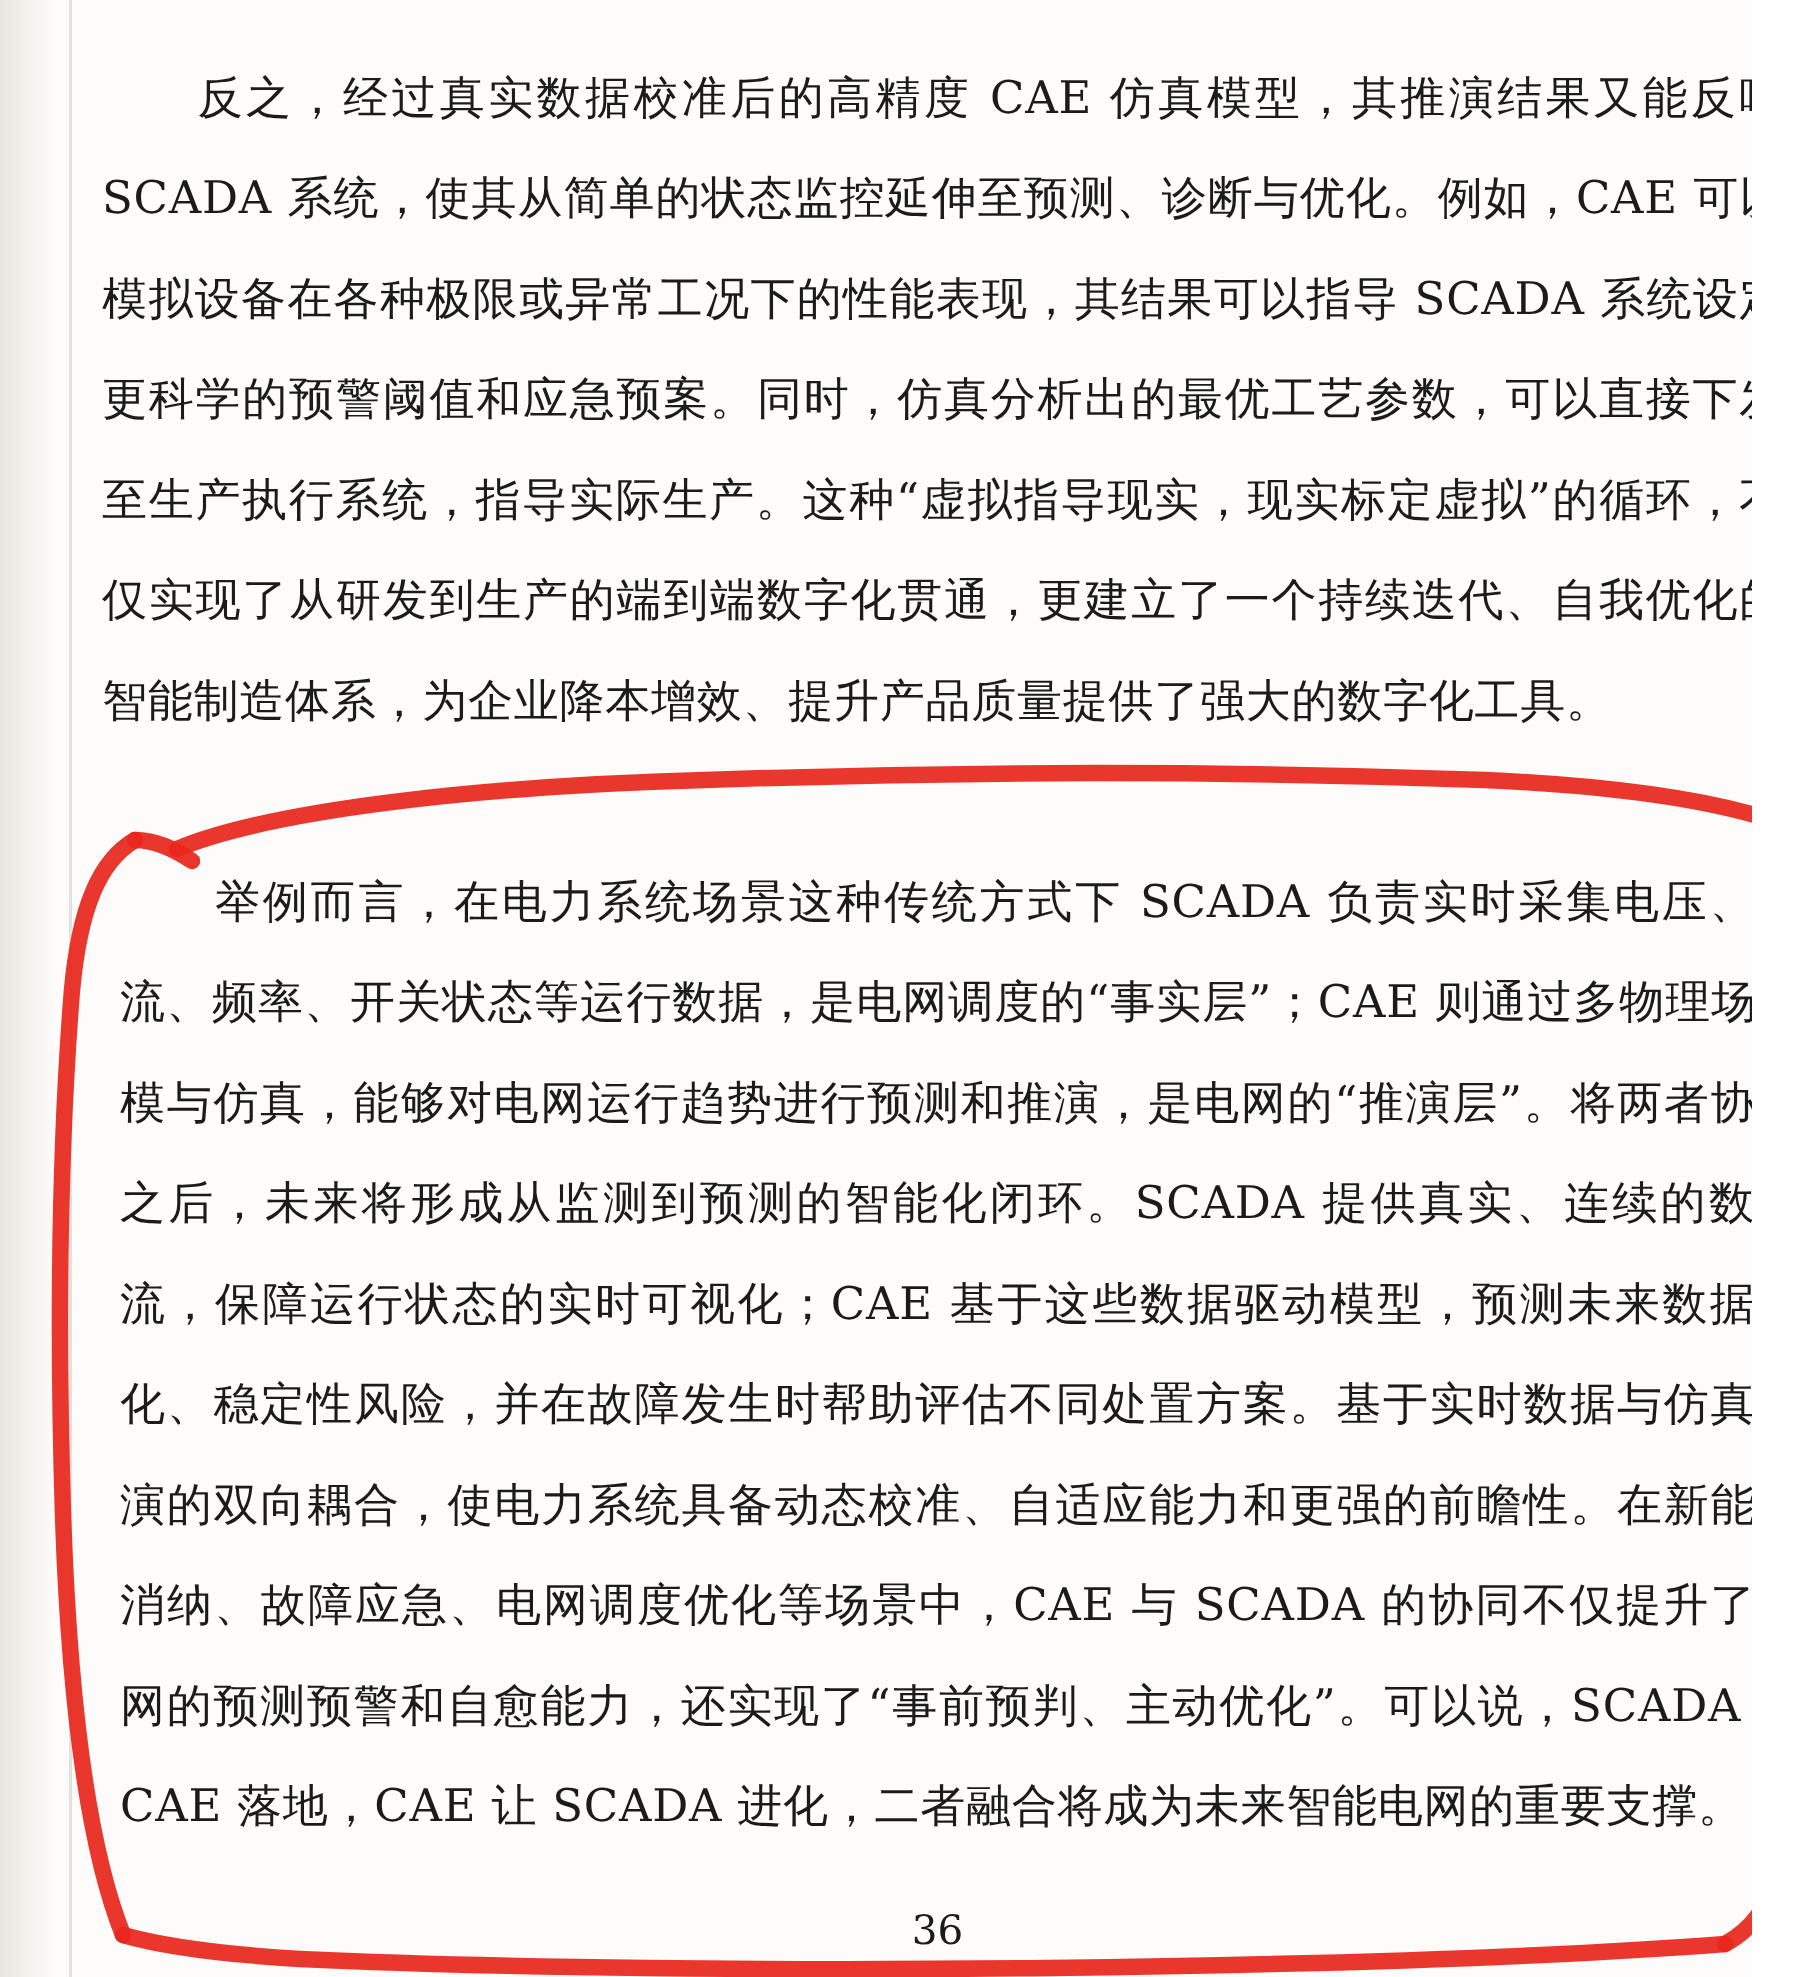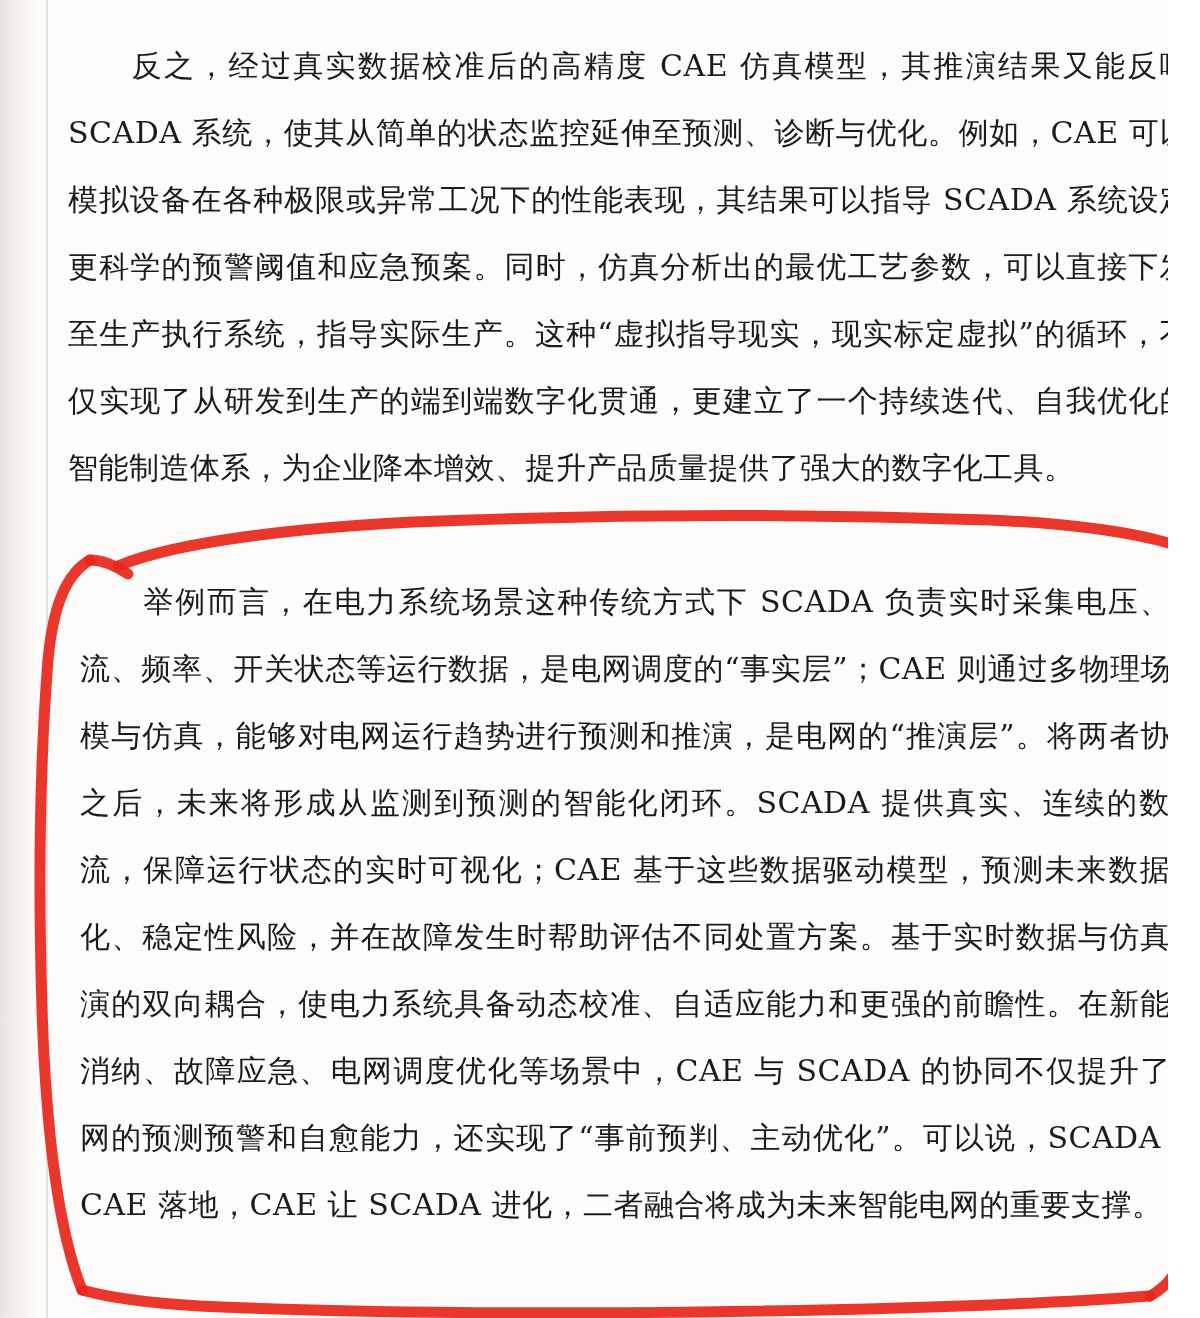--- a/index.html
+++ b/index.html
@@ -91,20 +91,21 @@
 
   <div class="page-edge"></div>
   <div class="page-edge-line"></div>
 
   <div class="content">
 
     <p class="para" id="para-1"><span class="ind"></span><span>反之，经过真实数据校准后的高精度 CAE 仿真模型，其推演结果又能反哺 SCADA 系统，使其从简单的状态监控延伸至预测、诊断与优化。例如，CAE 可以模拟设备在各种极限或异常工况下的性能表现，其结果可以指导 SCADA 系统设定更科学的预警阈值和应急预案。同时，仿真分析出的最优工艺参数，可以直接下发至生产执行系统，指导实际生产。这种“虚拟指导现实，现实标定虚拟”的循环，不仅实现了从研发到生产的端到端数字化贯通，更建立了一个持续迭代、自我优化的智能制造体系，为企业降本增效、提升产品质量提供了强大的数字化工具。</span></p>
 
     <p class="para" id="para-2"><span class="ind"></span><span>举例而言，在电力系统场景这种传统方式下 SCADA 负责实时采集电压、电流、频率、开关状态等运行数据，是电网调度的“事实层”；CAE 则通过多物理场建模与仿真，能够对电网运行趋势进行预测和推演，是电网的“推演层”。将两者协同之后，未来将形成从监测到预测的智能化闭环。SCADA 提供真实、连续的数据流，保障运行状态的实时可视化；CAE 基于这些数据驱动模型，预测未来数据变化、稳定性风险，并在故障发生时帮助评估不同处置方案。基于实时数据与仿真推演的双向耦合，使电力系统具备动态校准、自适应能力和更强的前瞻性。在新能源消纳、故障应急、电网调度优化等场景中，CAE 与 SCADA 的协同不仅提升了电网的预测预警和自愈能力，还实现了“事前预判、主动优化”。可以说，SCADA 让 CAE 落地，CAE 让 SCADA 进化，二者融合将成为未来智能电网的重要支撑。</span></p>
 
+    <div class="page-number">36</div>
 
   </div>
 
   <svg id="annotation" viewBox="0 0 1200 1318" xmlns="http://www.w3.org/2000/svg">
     <path d="M 118 566
              C 180 540, 320 524, 470 520
              C 640 514, 820 514, 990 520
              C 1080 524, 1150 534, 1196 552" fill="none" stroke="#e8261c" stroke-width="11" stroke-linecap="round" stroke-linejoin="round" opacity="0.92"></path>
     <path d="M 1196 552
              C 1204 640, 1202 760, 1200 880

